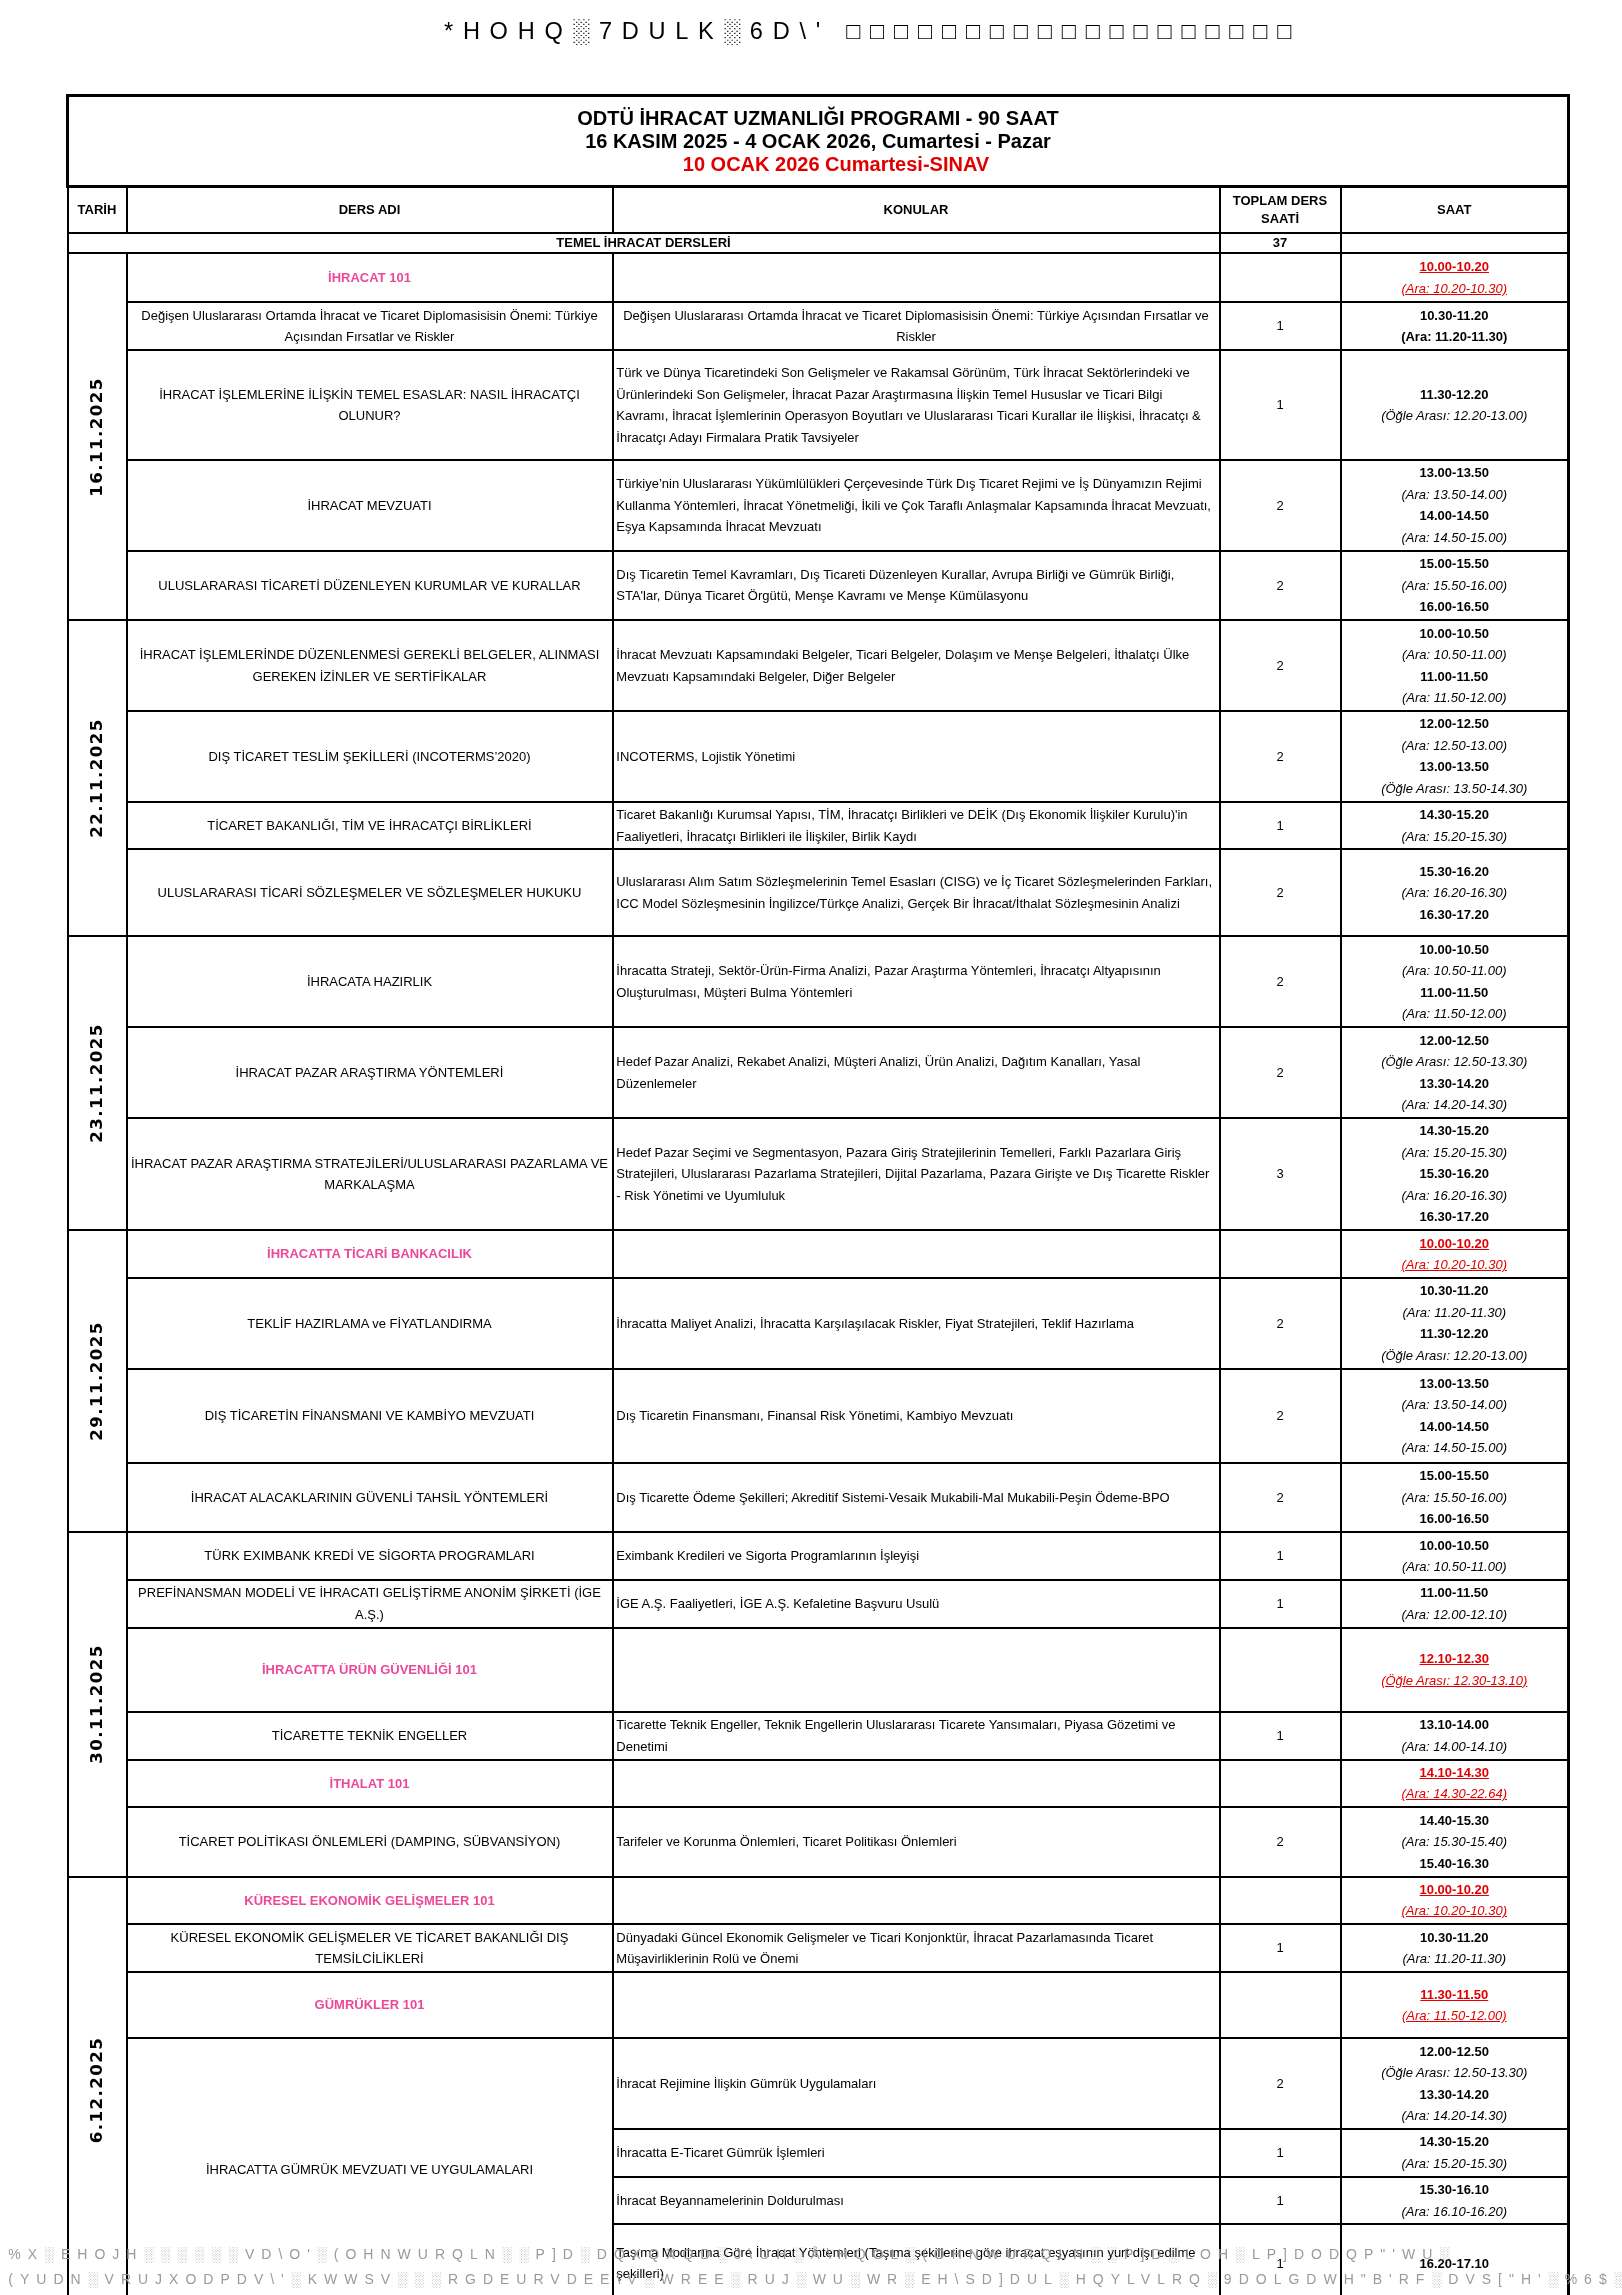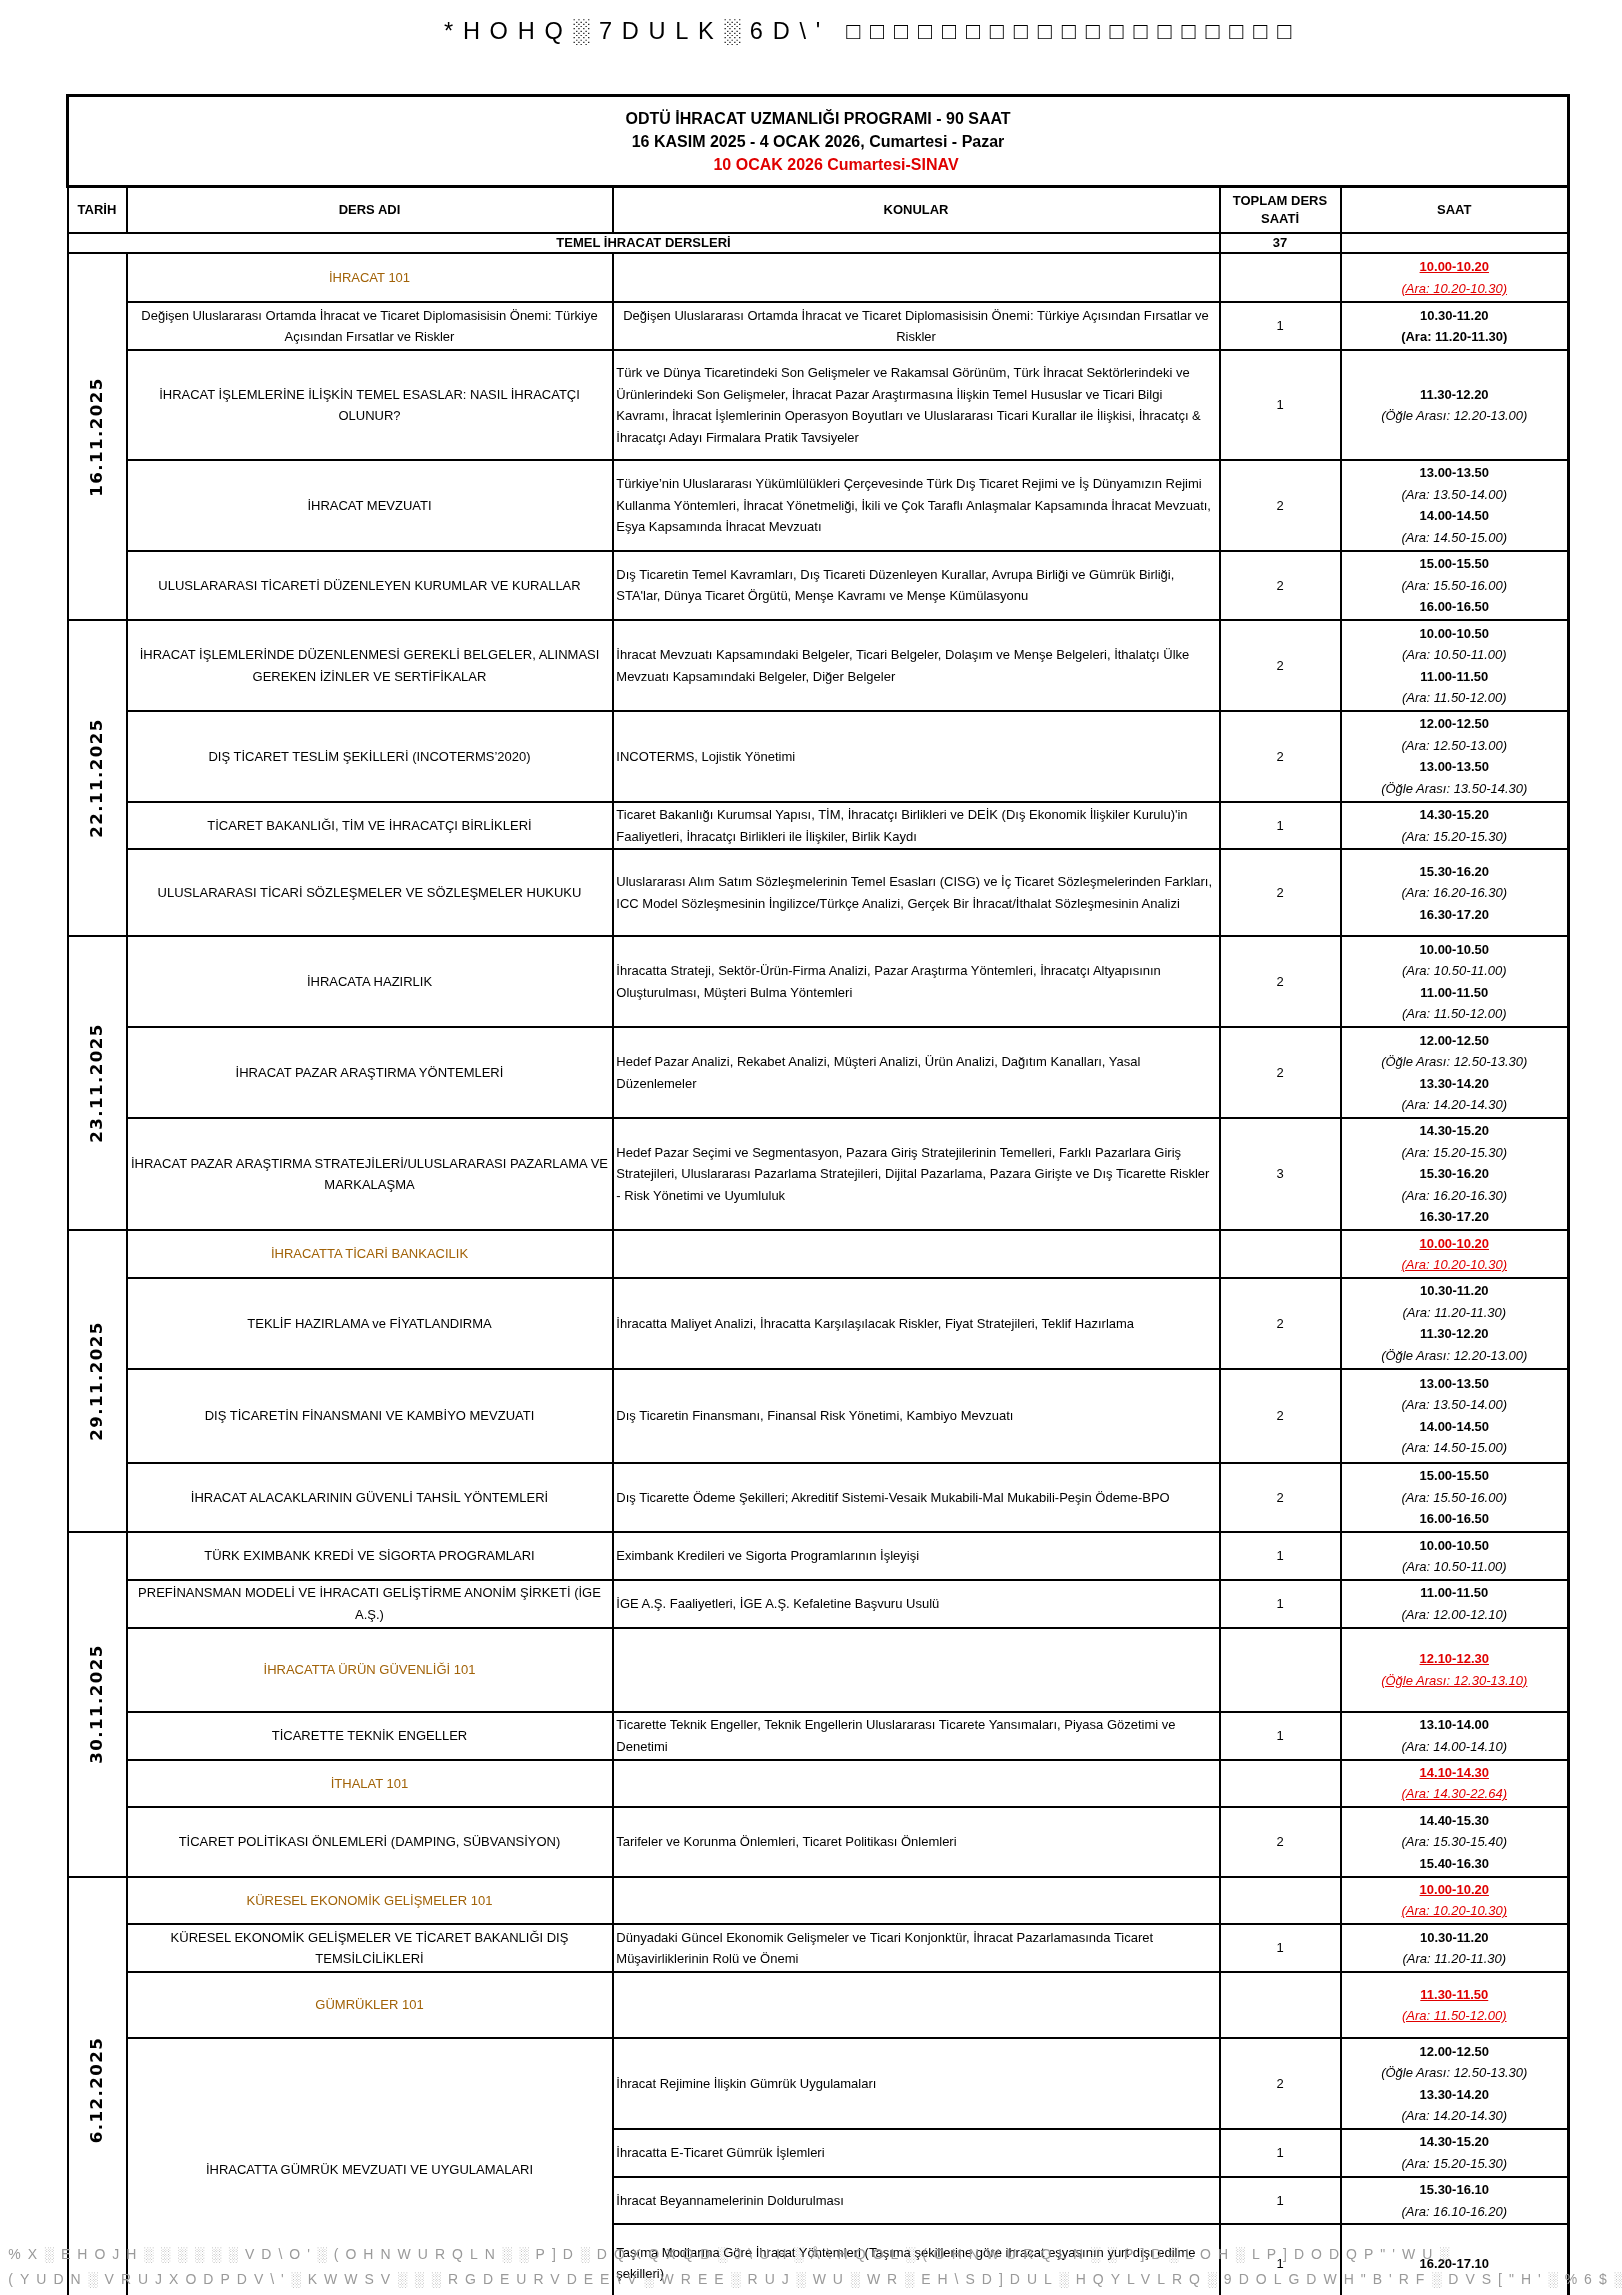--- a/index.html
+++ b/index.html
@@ -11,32 +11,32 @@
             white-space: nowrap; font-family: "Liberation Sans", sans-serif; }
   .footer.l1 { top: 2246px; }
   .footer.l2 { top: 2271px; }
 
   .doc { position: absolute; left: 66px; top: 94px; width: 1501px; }
   table.sched { border-collapse: collapse; width: 1501px; table-layout: fixed;
                 font-family: "Liberation Sans Narrow", "Liberation Sans", "DejaVu Sans", sans-serif; }
   table.sched td, table.sched th { border: 2.1px solid #000; text-align: center; vertical-align: middle;
                 padding: 1.4px 2.8px; font-size: 13px; line-height: 21.5px; }
   .title-cell { border: 3.5px solid #000 !important; padding: 7px 0 !important; }
-  .title-cell div { font-weight: bold; font-size: 16px; line-height: 23px; }
+  .title-cell div { font-weight: bold; font-size: 20px; line-height: 23px; }
   .title-cell .red { color: #e00000; margin-left: 36px; }
   th { font-weight: bold; font-size: 13px; }
   .thick-top td { border-top: 4.2px solid #000; }
   .section td { font-weight: bold; }
   .date-cell { position: relative; padding: 0 !important; border-left: 2.8px solid #000 !important;
                border-right: 2.8px solid #000 !important; }
   .date-cell span { position: absolute; left: 50%; top: 50%; transform: translate(-50%, -50%) rotate(-90deg);
                     font-weight: bold; font-size: 16.7px; letter-spacing: 1.4px; white-space: nowrap;
                     font-family: "DejaVu Sans", sans-serif; }
   .course { font-size: 13px; }
-  .course.red { color: #a16207; font-weight: normal; }
+  .course.red { color: #ec4899; font-weight: bold; }
   .topics { text-align: left !important; font-size: 13px; }
   .topics.center { text-align: center !important; }
   .hours { font-size: 14px; }
   .saat div { line-height: 21.5px; font-size: 13px; }
   .saat .t { font-weight: bold; }
   .saat .b { font-style: italic; }
   .saat .bb { font-weight: bold; }
   .saat .red { color: #e00000; text-decoration: underline; }
   .outer-right { border-right: 3.5px solid #000 !important; }
   .last-row td { border-bottom: 4.2px solid #000; }

